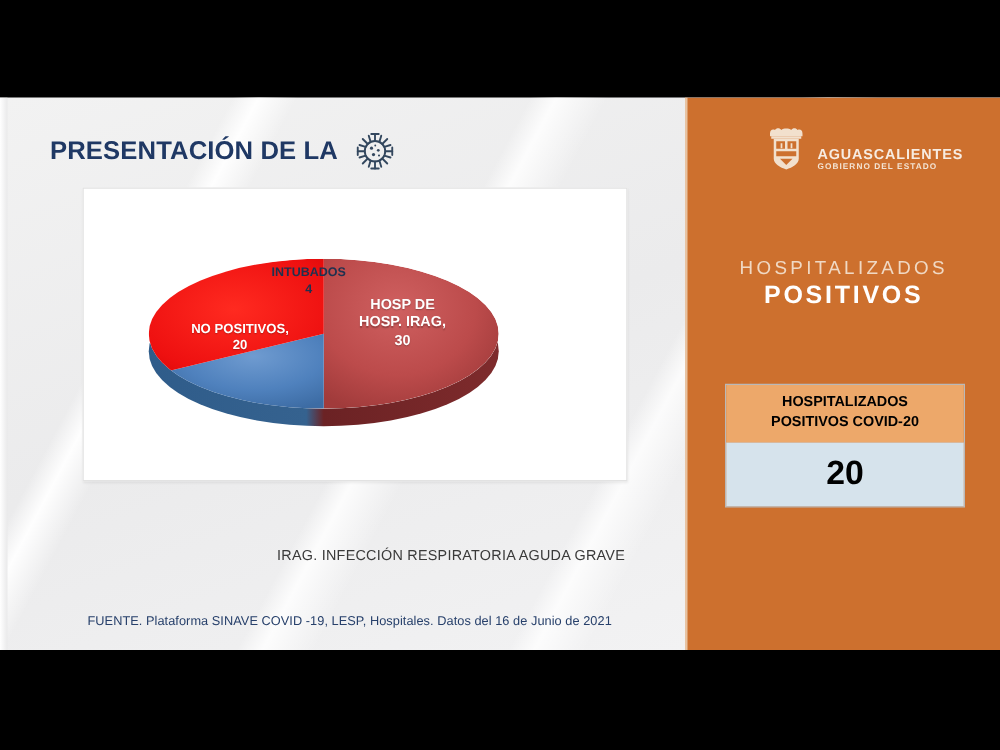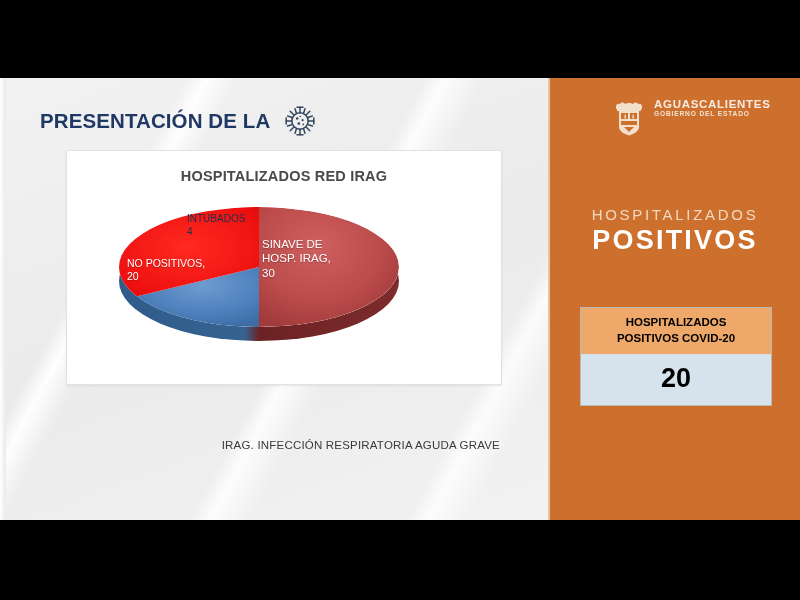--- a/index.html
+++ b/index.html
@@ -84,21 +84,22 @@
     position: absolute; left: 0; top: 8px;
     width: 280px; height: 120px;
     border-radius: 50%;
     overflow: hidden;
     background: #ffffff;
   }
   #pie-top svg { display:block; }
 
   .pie-label {
     position: absolute;
-    font-weight: normal;
+    text-align: center;
+    font-weight: bold;
     line-height: 1.25;
     white-space: nowrap;
   }
   #label-total {
     left: 143px; top: 38px; width: 120px;
     color: #ffffff; font-size: 11.5px;
     text-shadow: 0 1px 1px rgba(0,0,0,.25);
   }
   #label-nointub {
     left: 8px; top: 58px; width: 130px;
@@ -130,21 +131,21 @@
     position: absolute;
     left: 548px; top: 0;
     width: 252px; height: 442px;
     background: #cd702e;
     border-left: 2px solid #e8c3a2;
     box-sizing: border-box;
   }
   #gov-logo {
     position: absolute;
     left: 62px; top: 20px;
-    display: flex; align-items: flex-start; gap: 8px;
+    display: flex; align-items: flex-end; gap: 8px;
   }
   #coat-of-arms { display:block; }
   .logo-text { line-height: 1.05; }
   #logo-name {
     font-size: 11.5px; font-weight: bold; color: #f7ece2;
     letter-spacing: .7px;
   }
   #logo-sub {
     font-size: 6.6px; font-weight: bold; color: #f3e3d3;
     letter-spacing: .85px; margin-top: 1px;
@@ -152,21 +153,21 @@
 
   #panel-heading {
     position: absolute; left: 0; top: 128px; width: 100%;
     text-align: center;
   }
   #panel-heading-top {
     font-size: 15px; color: #f0d9c4; font-weight: normal;
     letter-spacing: 2.7px;
   }
   #panel-heading-main {
-    font-size: 27px; color: #ffffff; font-weight: bold;
+    font-size: 20px; color: #ffffff; font-weight: bold;
     letter-spacing: 2.2px; margin-top: 2px;
   }
 
   
   #stat-box {
     position: absolute;
     left: 30px; top: 229px;
     width: 192px;
     border: 1px solid #b9b9b9;
     box-sizing: border-box;
@@ -226,21 +227,20 @@
             <circle cx="19.6" cy="16.2" r="1.1"></circle>
             <circle cx="15.8" cy="19.6" r="1.3"></circle>
             <circle cx="20.2" cy="20.4" r=".85"></circle>
             <circle cx="17.2" cy="12.4" r=".75"></circle>
           </g>
         </svg>
       </span>
     </div>
 
     <div id="chart-card">
-      <div id="chart-title">HOSPITALIZADOS RED IRAG</div>
 
       <div id="pie-wrap">
         <div id="pie-depth"></div>
         <div id="pie-top">
           <svg width="280" height="120" viewBox="0 0 280 120">
             <defs>
               <radialGradient id="gRed" cx="42%" cy="33%" r="72%">
                 <stop offset="0%" stop-color="#cf6060"></stop>
                 <stop offset="62%" stop-color="#bc4b4b"></stop>
                 <stop offset="100%" stop-color="#a13b3b"></stop>
@@ -259,38 +259,39 @@
 
             <path d="M140,60 L140,0 A140,60 0 0,1 140,120 Z" fill="url(#gRed)"></path>
 
             <path d="M140,60 L140,120 A140,60 0 0,1 15.2,89.9 Z" fill="url(#gBlue)"></path>
 
             <path d="M140,60 L15.2,89.9 A140,60 0 0,1 140,0 Z" fill="url(#gBright)"></path>
           </svg>
         </div>
 
         <div class="pie-label" id="label-total">
-          <div>SINAVE DE</div>
+          <div>HOSP DE</div>
           <div>HOSP. IRAG,</div>
           <div>30</div>
         </div>
 
         <div class="pie-label" id="label-nointub">
           <div>NO POSITIVOS,</div>
           <div>20</div>
         </div>
 
         <div class="pie-label" id="label-intub">
           <div>INTUBADOS</div>
           <div>4</div>
         </div>
       </div>
     </div>
 
     <div id="irag-note">IRAG. INFECCIÓN  RESPIRATORIA AGUDA GRAVE</div>
+    <div id="source-note">FUENTE. Plataforma SINAVE COVID -19, LESP, Hospitales. Datos del 16 de Junio de 2021</div>
 
     <div id="right-panel">
 
       <div id="gov-logo">
         <span>
           <svg id="coat-of-arms" width="34" height="40" viewBox="0 0 34 40">
             <g fill="#f2e0cd">
               <path d="M4,9 C4,6 6,5 8,6 C9,4 12,4 13,6 C15,4.5 19,4.5 21,6 C22,4 25,4 26,6 C28,5 30,6 30,9 L30,11 L4,11 Z"></path>
               <rect x="5" y="11" width="24" height="2"></rect>
               <path d="M7,13 L27,13 L27,29 C27,33 22,36 17,37.5 C12,36 7,33 7,29 Z"></path>

